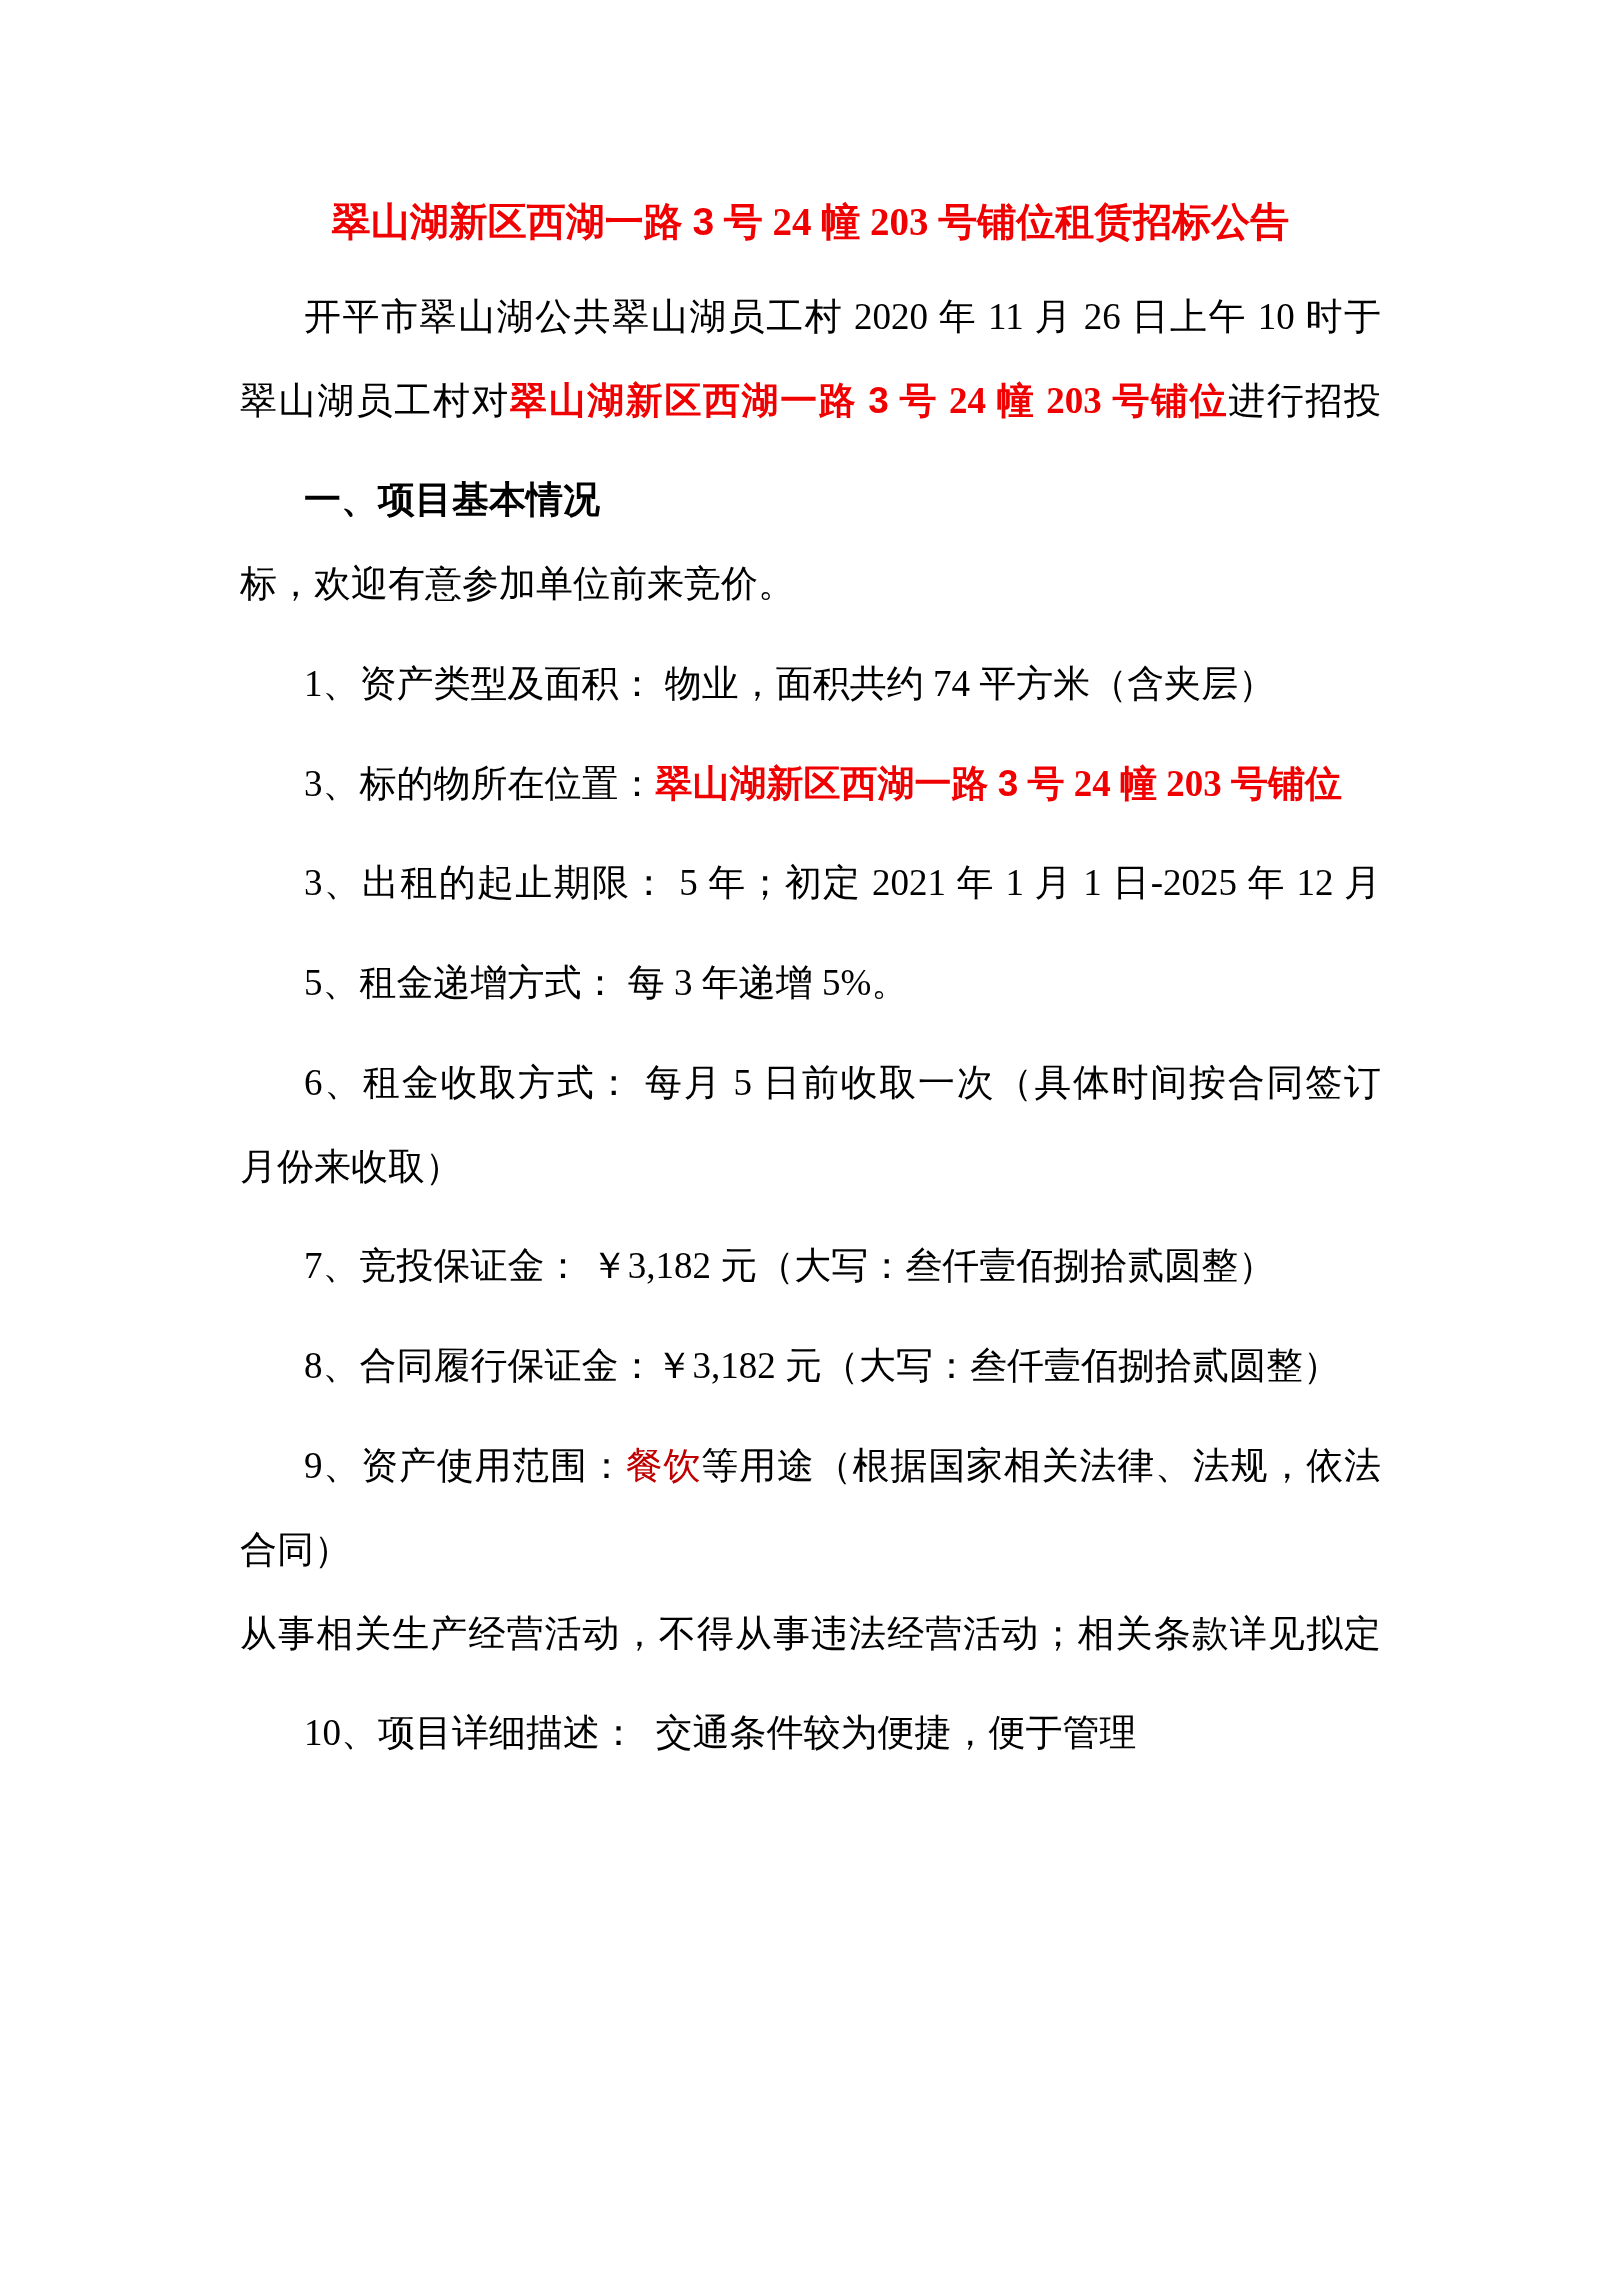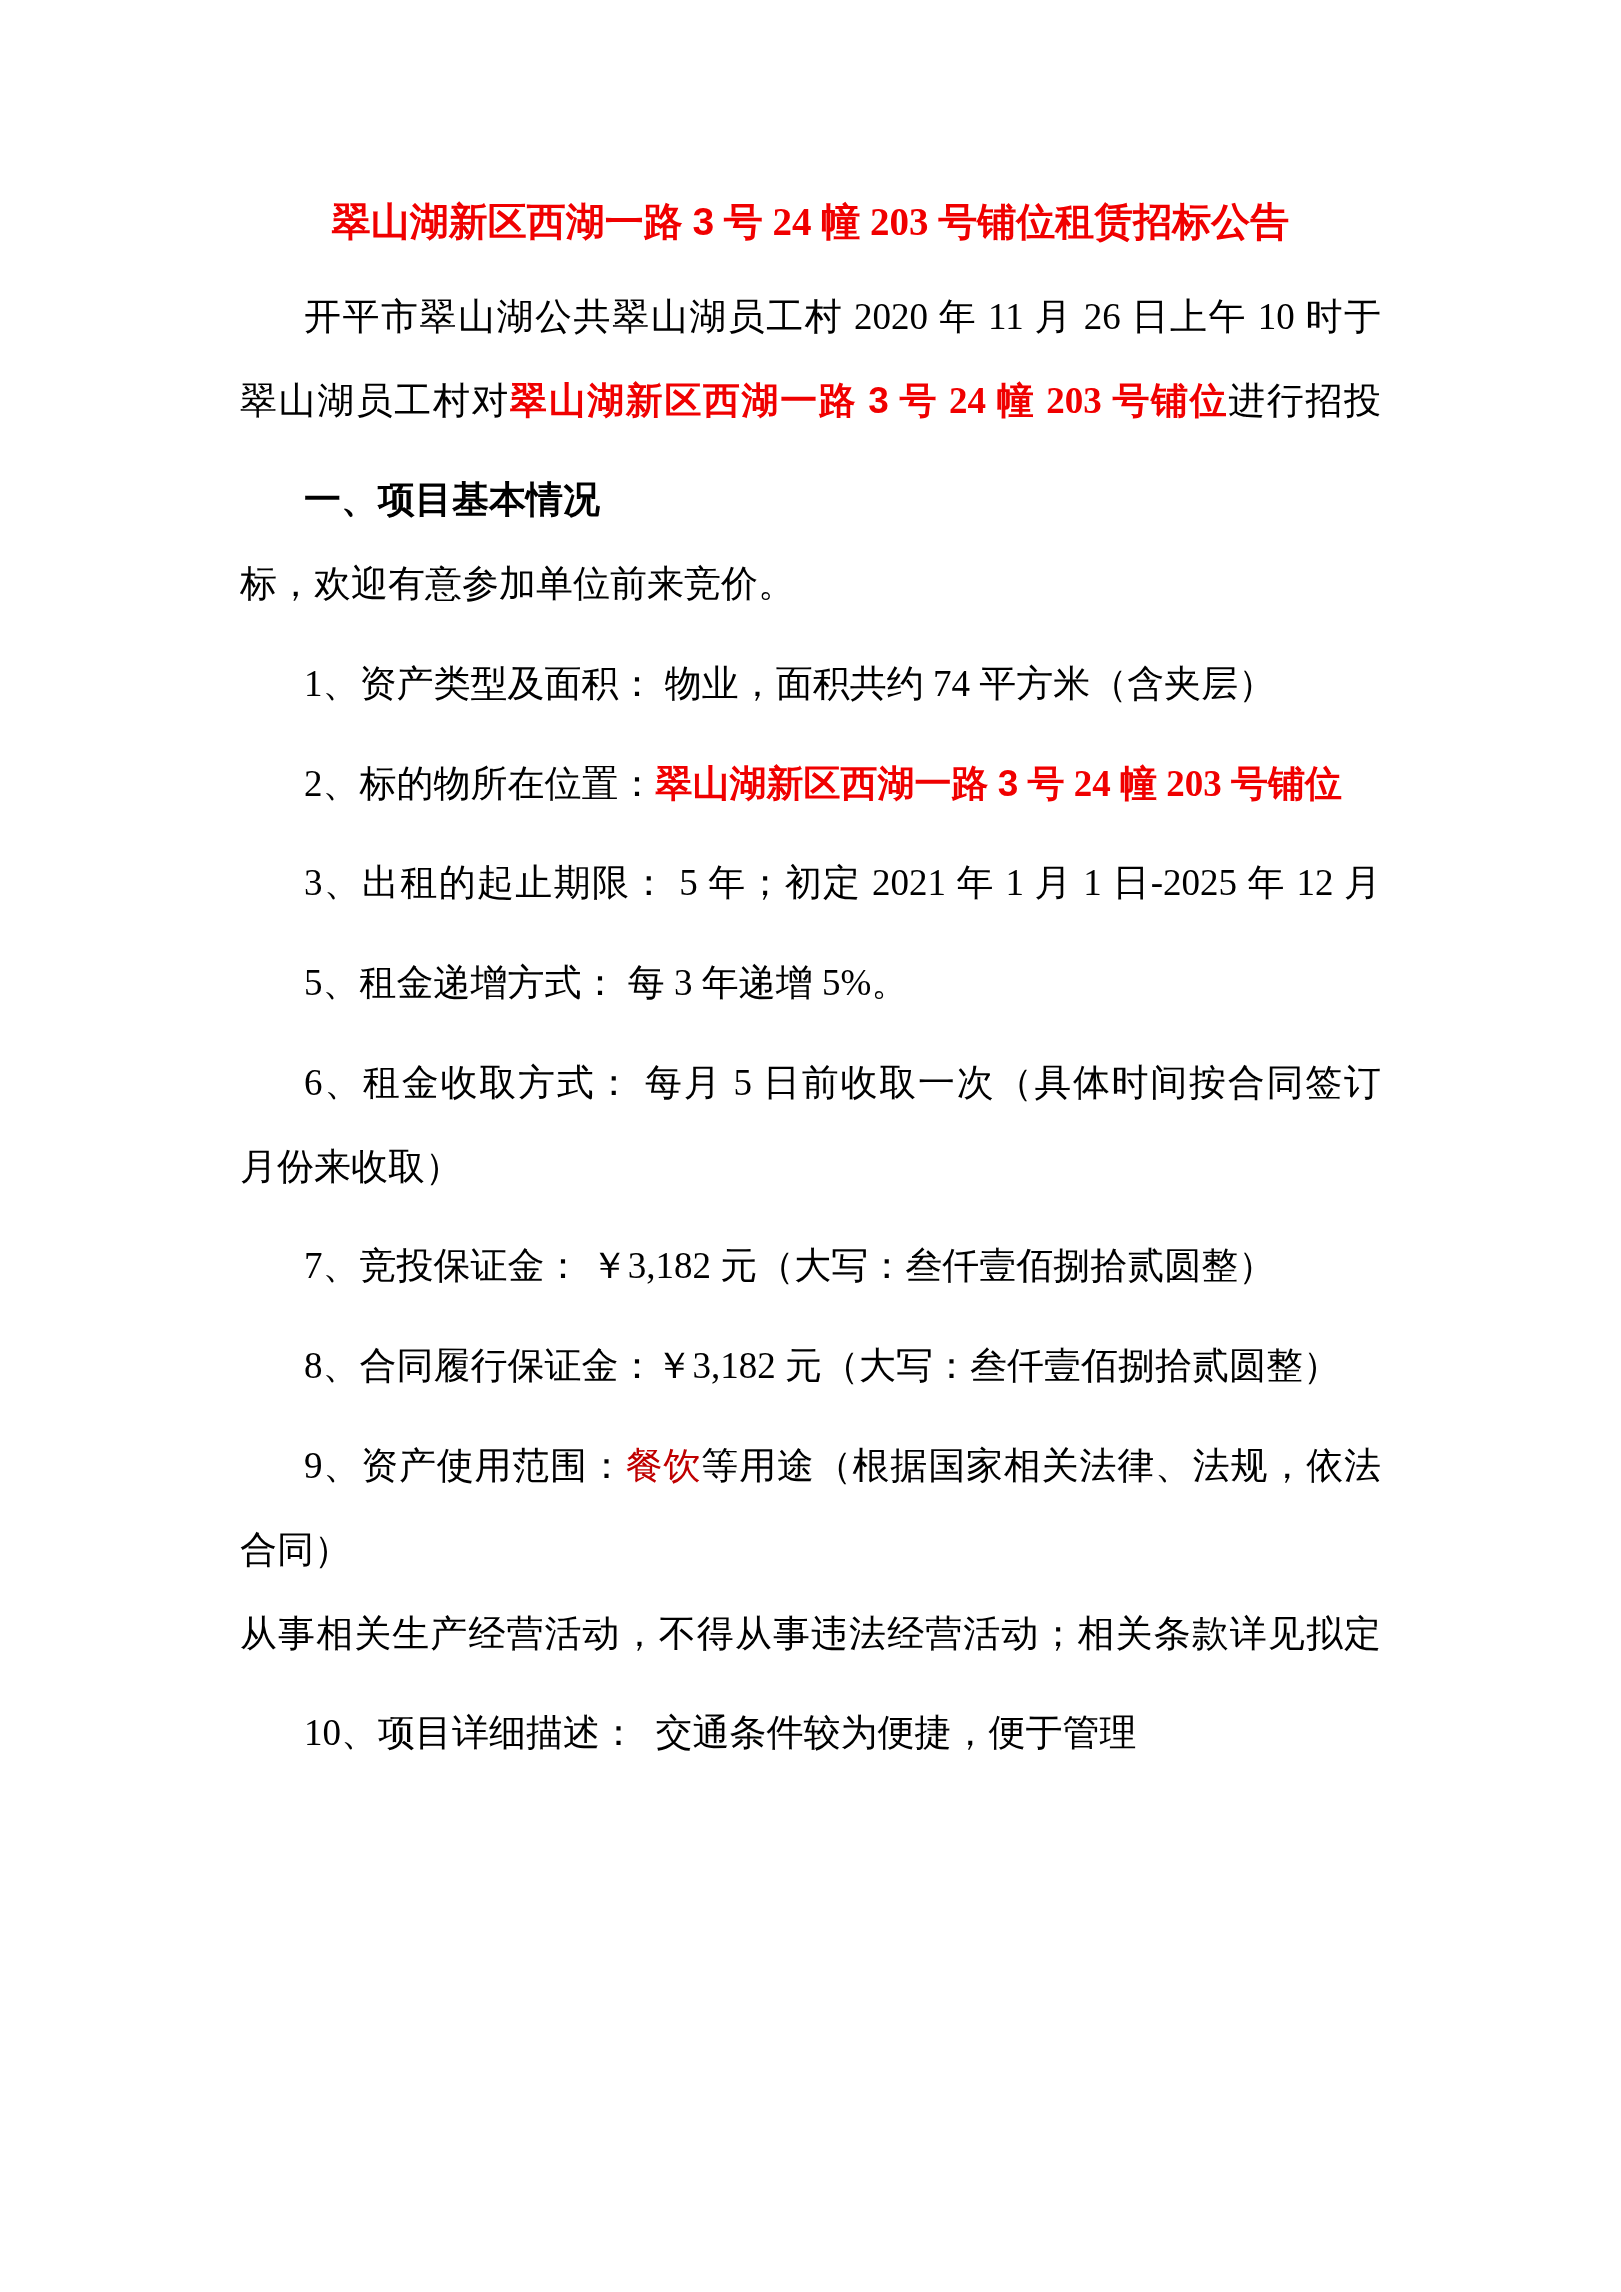--- a/index.html
+++ b/index.html
@@ -57,21 +57,21 @@
 <body>
 
 <div class="page">
   <div class="doc" id="doc">
       <div class="title"><span class="seg ">翠山湖新区西湖一路 </span><span class="seg d3">3</span><span class="seg "> 号 24 幢 203 号铺位租赁招标公告</span></div>
       <div class="line indent new j"><span class="seg ">开平市</span><span class="seg u">翠山湖公共</span><span class="seg ">翠山湖员工村 </span><span class="seg u">2020 </span><span class="seg ">年 11 月 26 日</span><span class="seg u">上午 10 时</span><span class="seg ">于</span></div>
       <div class="line j"><span class="seg u">翠山湖员工村</span><span class="seg ">对</span><span class="seg red b">翠山湖新区西湖一路 </span><span class="seg red b d3">3</span><span class="seg red b"> 号 24 幢 203 号铺位</span><span class="seg ">进行招投</span></div>
       <div class="line indent new b"><span class="seg ">一、项目基本情况</span></div>
       <div class="line"><span class="seg ">标，欢迎有意参加单位前来竞价。</span></div>
       <div class="line indent new"><span class="seg ">1、资产类型及面积：</span><span class="seg u"> 物业，面积共约 74 平方米（含夹层） </span></div>
-      <div class="line indent new"><span class="seg ">2、标的物所在位置：</span><span class="seg red b">翠山湖新区西湖一路 </span><span class="seg red b d3">3</span><span class="seg red b"> 号 24 幢 203 号铺位</span></div>
+      <div class="line indent new"><span class="seg ">3、标的物所在位置：</span><span class="seg red b">翠山湖新区西湖一路 </span><span class="seg red b d3">3</span><span class="seg red b"> 号 24 幢 203 号铺位</span></div>
       <div class="line indent new j"><span class="seg ">3、出租的起止期限：</span><span class="seg u"> 5 年；初定 2021 年 1 月 1 日-2025 年 12 月</span></div>
       <div class="line indent new"><span class="seg ">5、租金递增方式：</span><span class="seg u"> 每 3 年递增 5%。</span></div>
       <div class="line indent new j"><span class="seg ">6、租金收取方式：</span><span class="seg u"> 每月 5 日前收取一次（具体时间按合同签订</span></div>
       <div class="line"><span class="seg u">月份来收取） </span></div>
       <div class="line indent new"><span class="seg ">7、竞投保证金：</span><span class="seg u"> ￥3,182 元（大写：叁仟壹佰捌拾贰圆整） </span></div>
       <div class="line indent new"><span class="seg ">8、合同履行保证金：</span><span class="seg u">￥3,182 元（大写：叁仟壹佰捌拾贰圆整） </span></div>
       <div class="line indent new j"><span class="seg ">9、资产使用范围：</span><span class="seg u red2">餐饮</span><span class="seg u">等用途（根据国家相关法律、法规，依法</span></div>
       <div class="line"><span class="seg u">合同） </span></div>
       <div class="line j"><span class="seg u">从事相关生产经营活动，不得从事违法经营活动；相关条款详见拟定</span></div>
       <div class="line indent new"><span class="seg ">10、项目详细描述： </span><span class="seg u"> 交通条件较为便捷，便于管理</span></div>

